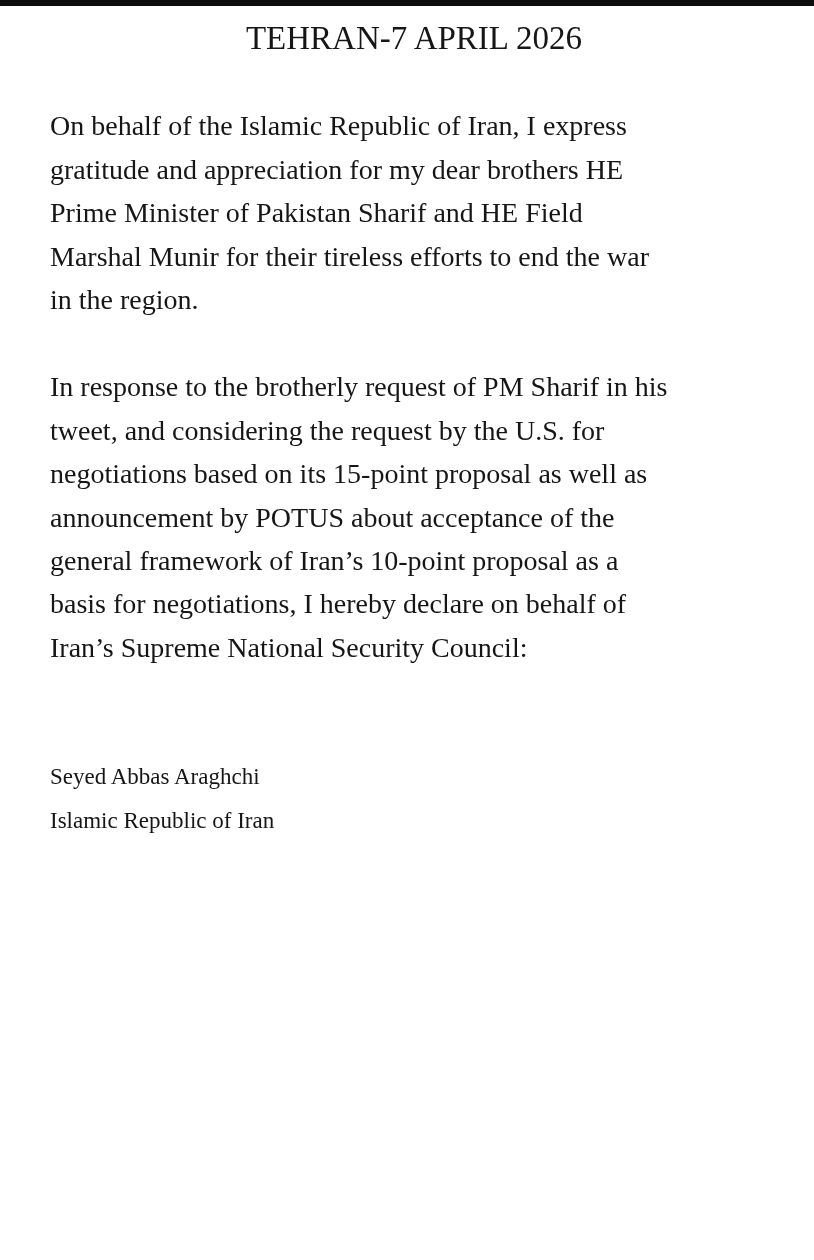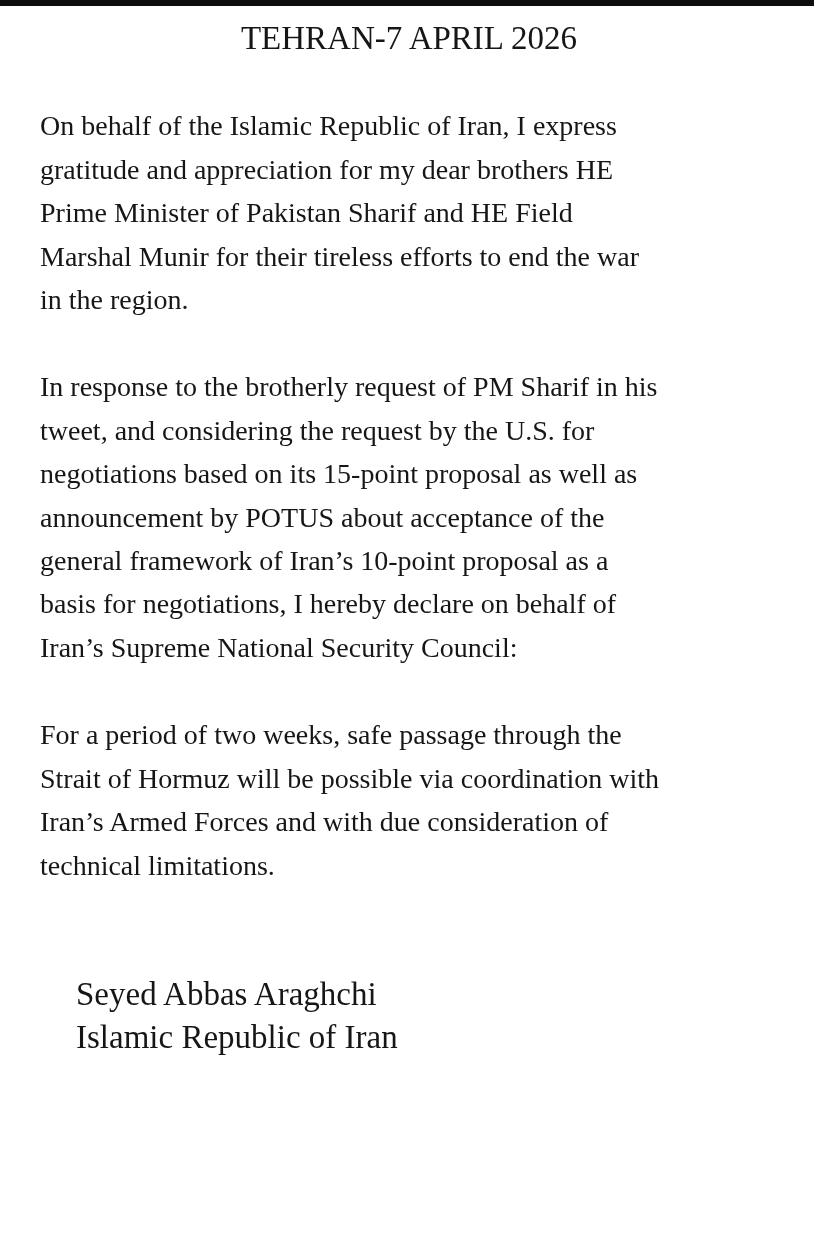--- a/index.html
+++ b/index.html
@@ -13,44 +13,43 @@
     overflow: hidden;
     font-family: "Liberation Serif", "DejaVu Serif", serif;
     color: #161616;
   }
   .topbar {
     width: 814px;
     height: 6px;
     background: #0d0d0d;
   }
   .doc {
-    padding: 0 36px 0 40px;
+    padding: 0 36px 0 50px;
   }
   .title {
     margin: 11px 0 0 0;
     font-size: 33px;
     font-weight: normal;
     line-height: 43.4px;
     text-align: center;
     white-space: pre;
     color: #161616;
   }
   .para {
     margin: 44px 0 0 0;
     font-size: 28px;
     line-height: 43.4px;
     white-space: pre;
     color: #161616;
   }
   .signature {
     margin-top: 86px;
-    font-size: 33px;
+    font-size: 23px;
     line-height: 43.4px;
     color: #161616;
-    margin-left: 36px;
   }
   .signature > div {
     white-space: pre;
   }
 </style>
 </head>
 <body>
 
 <div class="topbar"></div>
 
@@ -65,22 +64,18 @@
 
   <p class="para">In response to the brotherly request of PM Sharif in his
 tweet, and considering the request by the U.S. for
 negotiations based on its 15-point proposal as well as
 announcement by POTUS about acceptance of the
 general framework of Iran’s 10-point proposal as a
 basis for negotiations, I hereby declare on behalf of
 Iran’s Supreme National Security Council:</p>
 
 
-  <p class="para">For a period of two weeks, safe passage through the
-Strait of Hormuz will be possible via coordination with
-Iran’s Armed Forces and with due consideration of
-technical limitations.</p>
 
   <div class="signature">
     <div>Seyed Abbas Araghchi</div>
     <div>Islamic Republic of Iran</div>
   </div>
 </main>
 
 </body></html>

